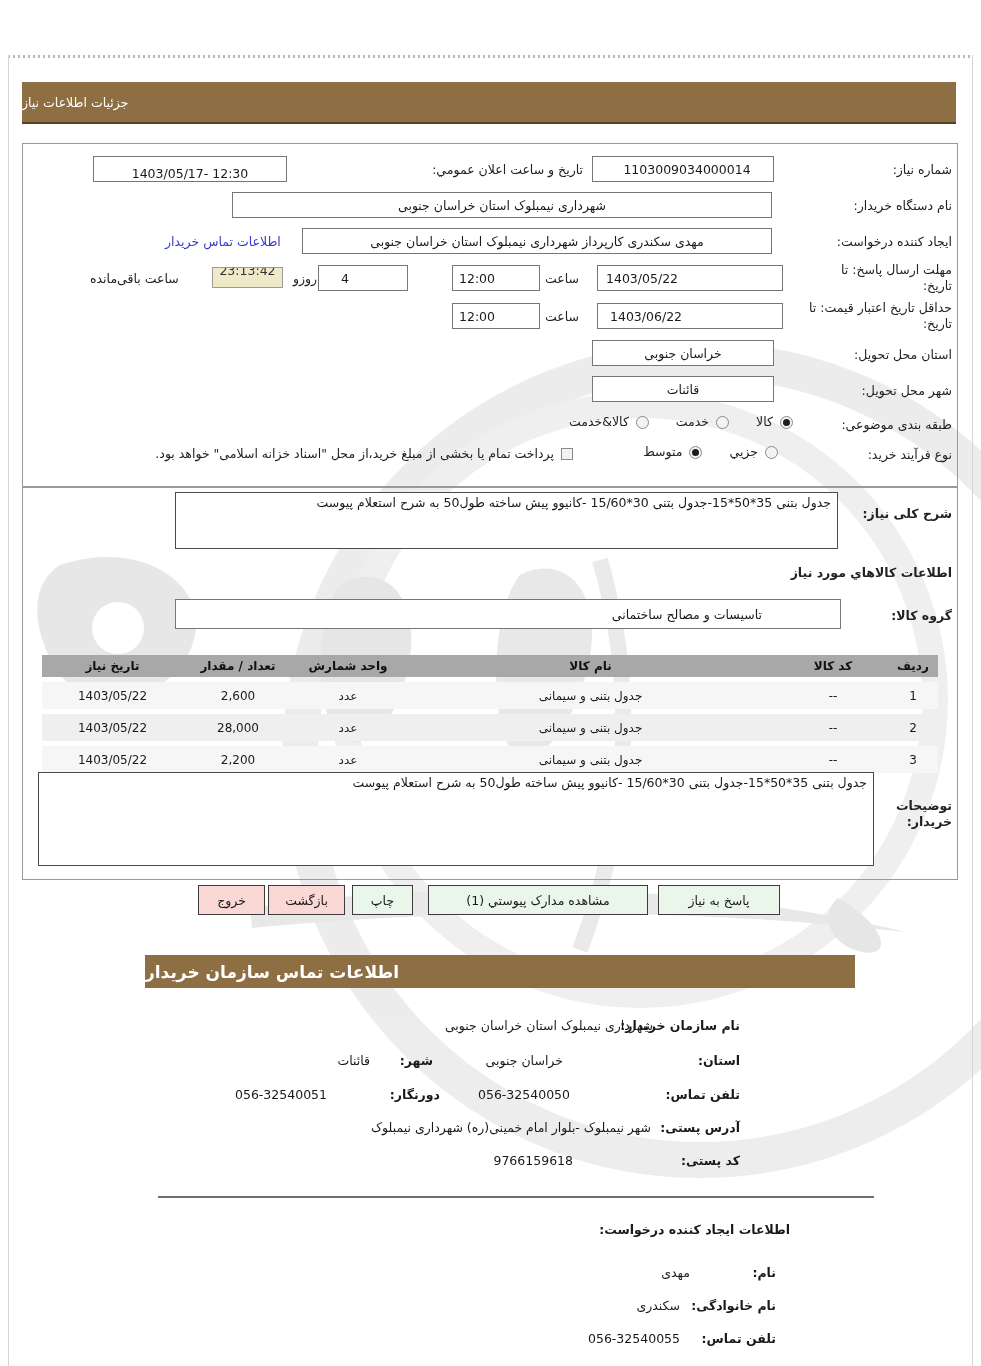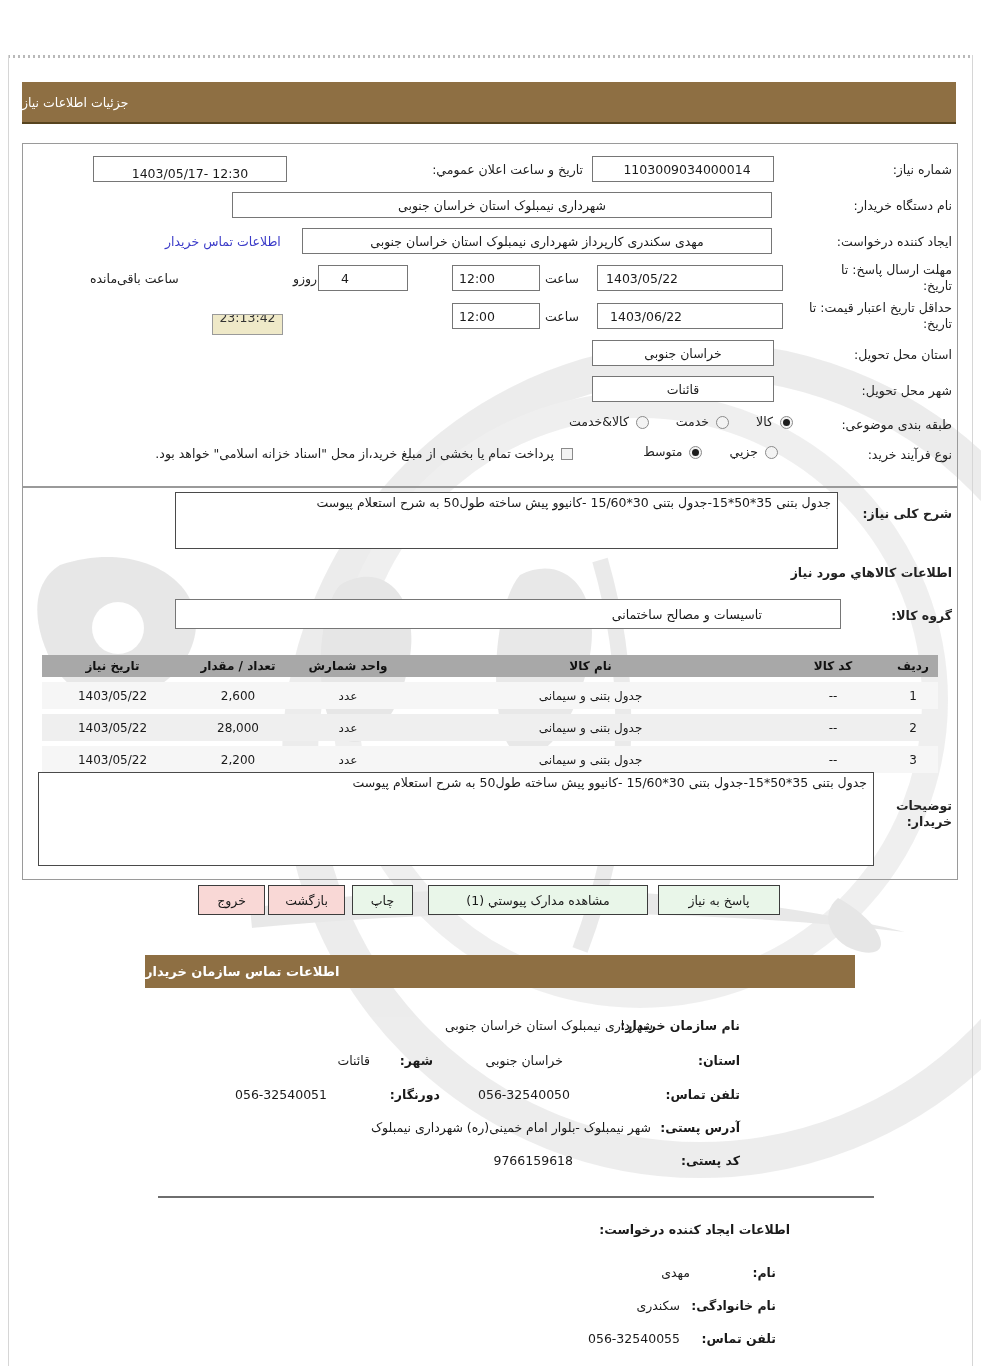--- a/index.html
+++ b/index.html
@@ -15,35 +15,35 @@
   .frame-top{left:8px;top:55px;width:965px;height:3px;
     background:repeating-linear-gradient(90deg,#b9b9b9 0 2px,transparent 2px 5px);}
   .frame-left{left:8px;top:55px;width:1px;height:1311px;background:#d6d6d6;}
   .frame-right{left:972px;top:55px;width:1px;height:1311px;background:#d6d6d6;}
   
   .bar{background:#8E6F43;color:#fff;display:flex;align-items:center;justify-content:flex-end;
     direction:rtl;z-index:3;}
   .bar1{left:22px;top:82px;width:934px;height:42px;font-size:12.5px;padding-left:0;
     border-bottom:2px solid #57441f;box-sizing:border-box;}
   .bar1 span{margin-right:85px;}
-  .bar2{left:145px;top:955px;width:710px;height:33px;font-size:13px;font-weight:bold;}
+  .bar2{left:145px;top:955px;width:710px;height:33px;font-size:17px;font-weight:bold;}
   .bar2 span{margin-right:65px;}
   
   .panel{border:1px solid #9a9a9a;background:transparent;z-index:1;}
   .panel1{left:22px;top:143px;width:934px;height:342px;}
   .panel2{left:22px;top:487px;width:934px;height:391px;}
   
   .lbl{direction:rtl;unicode-bidi:embed;text-align:right;z-index:2;color:#222;line-height:16px;}
   .inp{background:#fff;border:1px solid #767676;box-sizing:border-box;height:26px;
     display:flex;align-items:center;z-index:2;direction:rtl;}
   .inp.center{justify-content:center;}
   .inp span{white-space:nowrap;}
   .link{color:#3A3AC8;z-index:2;cursor:pointer;direction:rtl;unicode-bidi:embed;}
   .timer{background:#EFE9C8;border:1px solid #9a9a9a;box-sizing:border-box;height:21px;
-    overflow:hidden;z-index:2;text-align:center;margin-top:47px;}
+    overflow:hidden;z-index:2;text-align:center;}
   .timer span{display:block;margin-top:-5px;font-size:12.5px;color:#333;}
   
   .rgroup{display:flex;direction:rtl;align-items:center;gap:27px;z-index:2;}
   .ritem{display:flex;direction:rtl;align-items:center;gap:7px;}
   .radio{width:13px;height:13px;border-radius:50%;border:1px solid #8a8a8a;background:#f3f3f3;
     box-sizing:border-box;flex:0 0 auto;}
   .radio.sel::after{content:'';display:block;width:7px;height:7px;margin:2px;border-radius:50%;background:#1c1c1c;}
   .chk{width:12px;height:12px;border:1px solid #8a8a8a;background:#f3f3f3;box-sizing:border-box;flex:0 0 auto;}
   .chkrow{display:flex;direction:rtl;align-items:center;gap:7px;z-index:2;}
   

